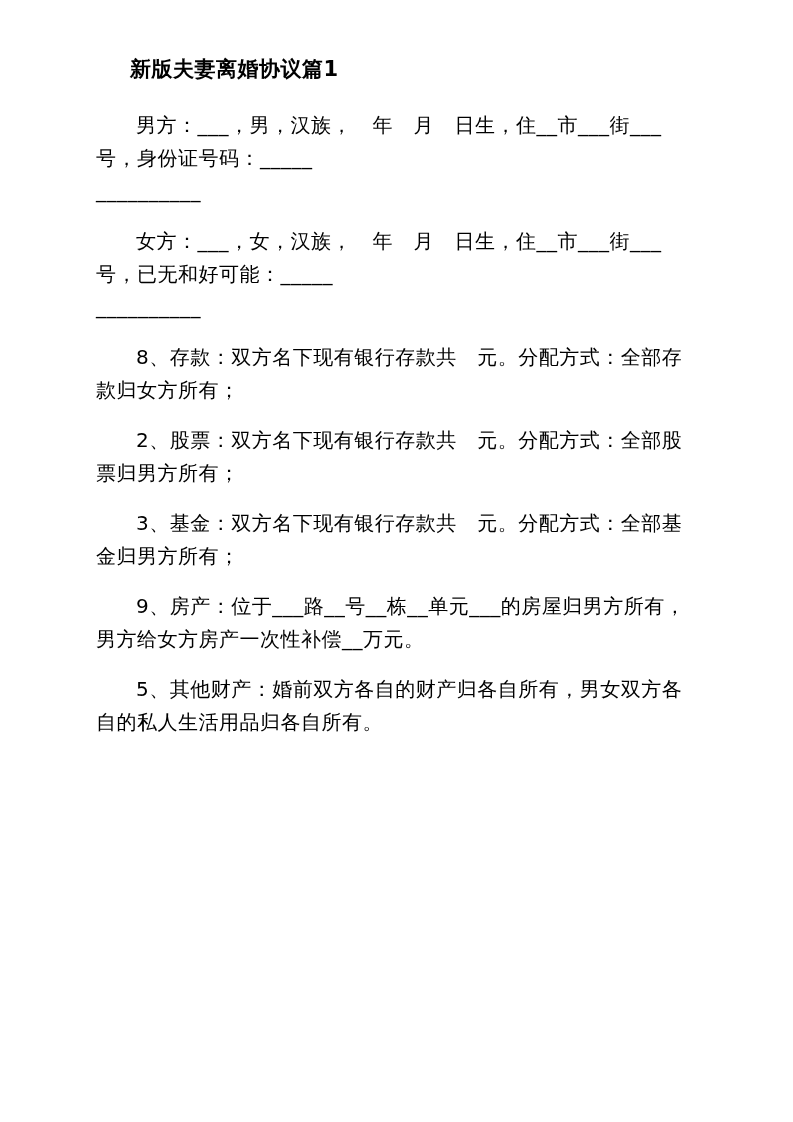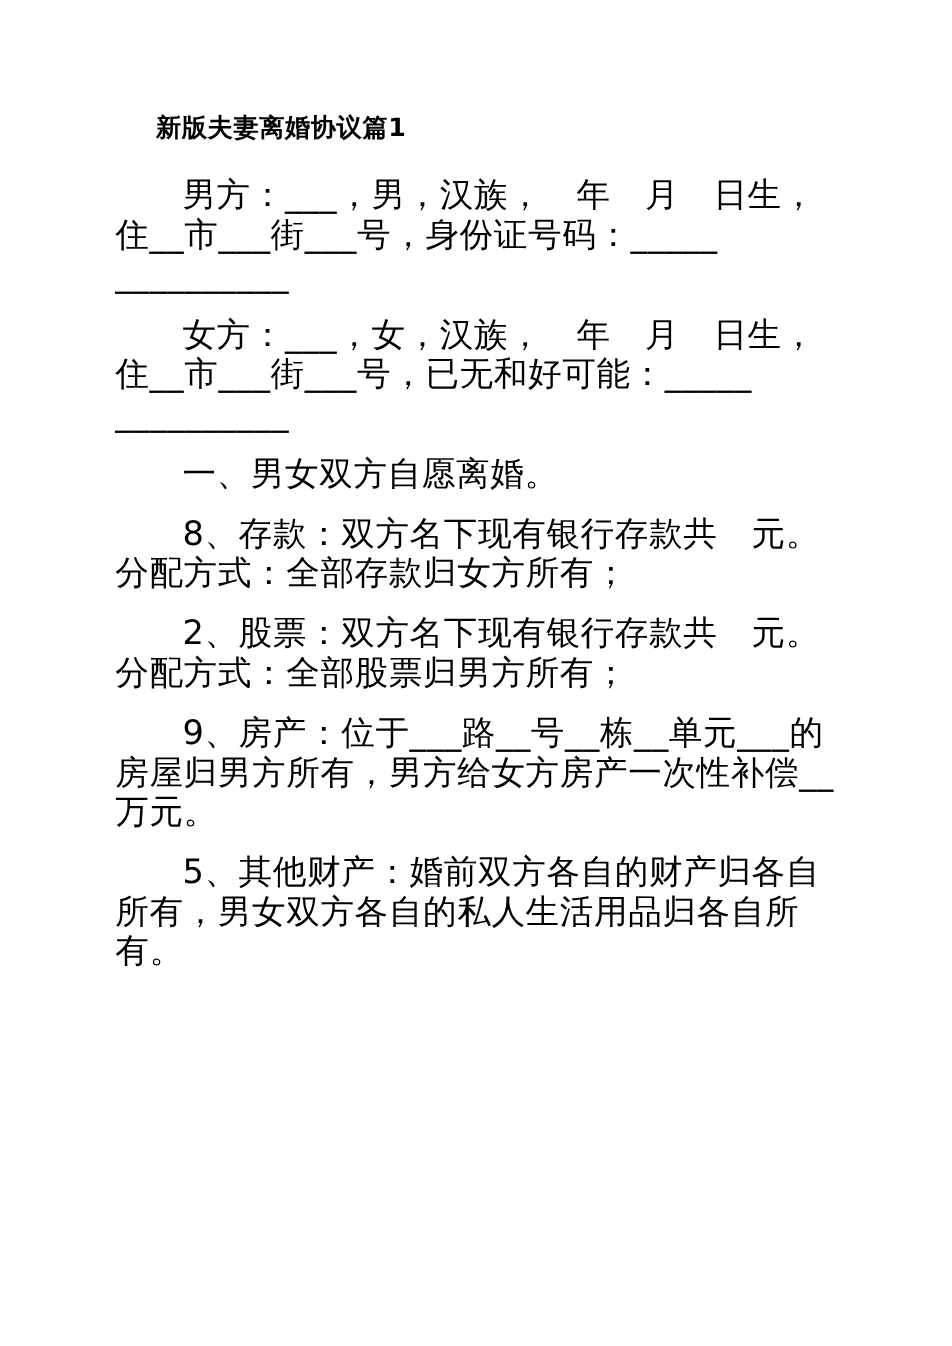--- a/index.html
+++ b/index.html
@@ -12,34 +12,34 @@
     width: 793px;
     height: 1122px;
     font-family: "DejaVu Sans", "Liberation Sans", sans-serif;
     color: #000000;
     overflow: hidden;
   }
   .page {
     box-sizing: border-box;
     width: 793px;
     height: 1122px;
-    padding: 90px 96px 40px 96px;
+    padding: 53px 96px 40px 96px;
     background: #ffffff;
   }
   .doc-title {
     margin: 0 0 23px 0;
     font-size: 21px;
     font-weight: bold;
     line-height: 33px;
     text-indent: 34px;
     letter-spacing: 0.5px;
   }
   p.para {
     margin: 0 0 17px 0;
-    font-size: 28px;
+    font-size: 20px;
     line-height: 33px;
     text-indent: 2em;
     word-break: break-all;
     letter-spacing: 0.5px;
   }
   p.para .cont-line {
     
   }
 </style>
 </head>
@@ -47,26 +47,26 @@
 
 <div class="page">
 
   <h1 class="doc-title">新版夫妻离婚协议篇1</h1>
 
   <p class="para"><span>男方：___，男，汉族，　年　月　日生，住__市___街___号，身份证号码：_____</span><br><span class="cont-line">__________</span></p>
 
   <p class="para"><span>女方：___，女，汉族，　年　月　日生，住__市___街___号，已无和好可能：_____</span><br><span class="cont-line">__________</span></p>
 
 
-  <p class="para">一、男女双方自愿离婚。</p>
 
 
   <p class="para">8、存款：双方名下现有银行存款共　元。分配方式：全部存款归女方所有；</p>
 
   <p class="para">2、股票：双方名下现有银行存款共　元。分配方式：全部股票归男方所有；</p>
 
+  <p class="para">3、基金：双方名下现有银行存款共　元。分配方式：全部基金归男方所有；</p>
 
   <p class="para">9、房产：位于___路__号__栋__单元___的房屋归男方所有，男方给女方房产一次性补偿__万元。</p>
 
   <p class="para">5、其他财产：婚前双方各自的财产归各自所有，男女双方各自的私人生活用品归各自所有。</p>
 
 
 </div>
 
 </body></html>

